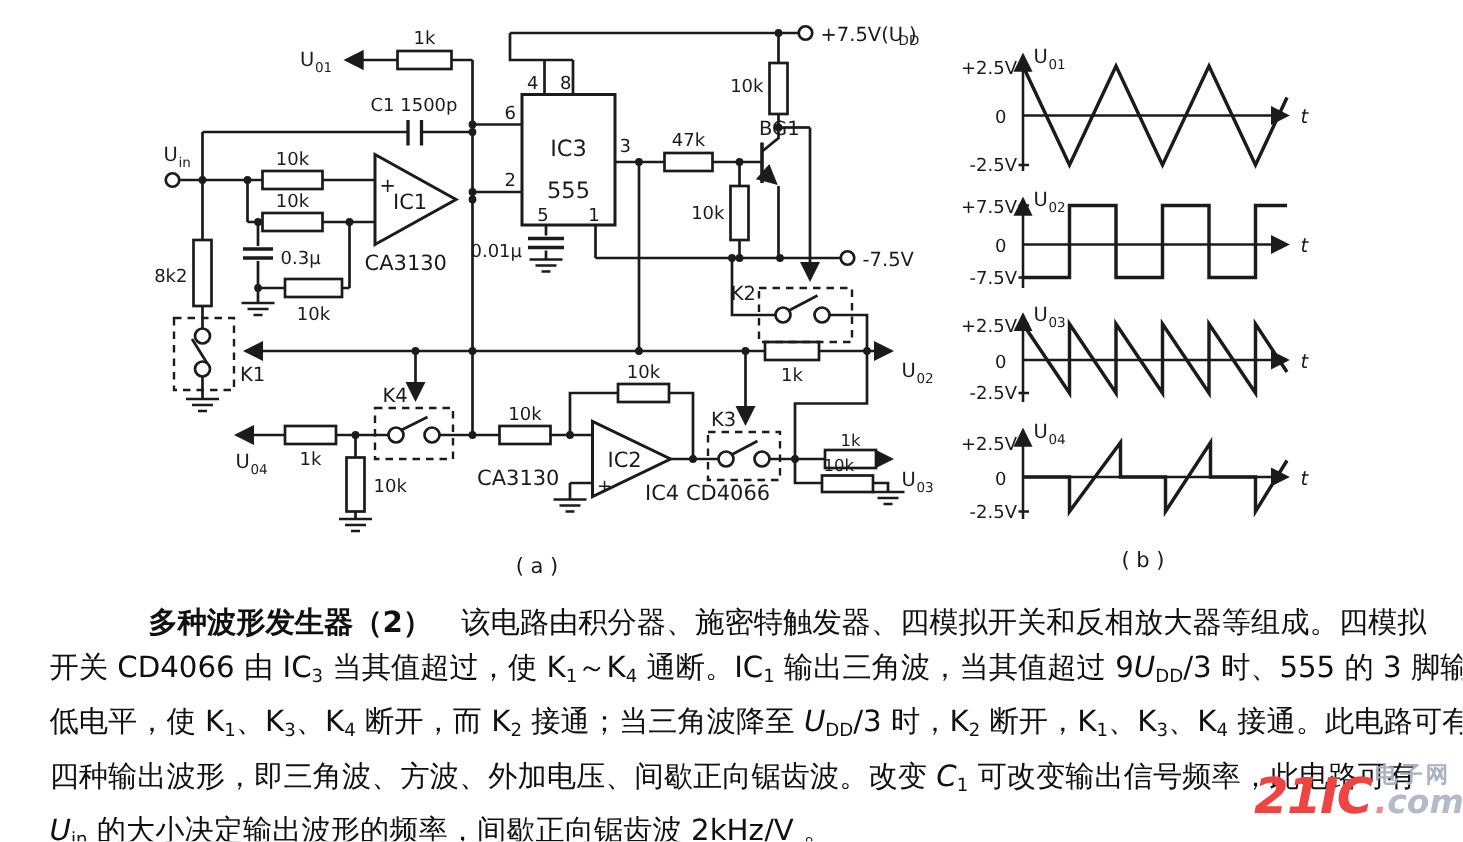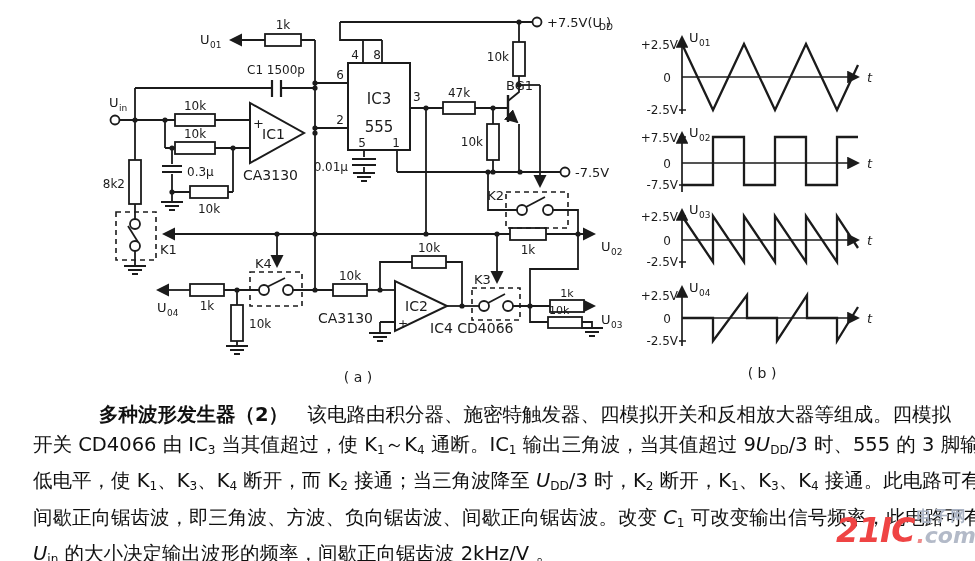--- a/index.html
+++ b/index.html
@@ -304,21 +304,21 @@
     <text x="867" y="323" class="t13 it">t</text>
 
     <text x="762" y="378" class="t14 mid">( b )</text>
   </g>
 </svg>
 
 <div class="desc">
   <p class="dline indent"><span class="bd">多种波形发生器（2）</span><span>　该电路由积分器、施密特触发器、四模拟开关和反相放大器等组成。四模拟</span></p>
   <p class="dline"><span>开关 CD4066 由 IC</span><span class="sub">3</span><span> 当其值超过，使 K</span><span class="sub">1</span><span>～K</span><span class="sub">4</span><span> 通断。IC</span><span class="sub">1</span><span> 输出三角波，当其值超过 9</span><span class="it">U</span><span class="sub">DD</span><span>/3 时、555 的 3 脚输出</span></p>
   <p class="dline"><span>低电平，使 K</span><span class="sub">1</span><span>、K</span><span class="sub">3</span><span>、K</span><span class="sub">4</span><span> 断开，而 K</span><span class="sub">2</span><span> 接通；当三角波降至 </span><span class="it">U</span><span class="sub">DD</span><span>/3 时，K</span><span class="sub">2</span><span> 断开，K</span><span class="sub">1</span><span>、K</span><span class="sub">3</span><span>、K</span><span class="sub">4</span><span> 接通。此电路可有</span></p>
-  <p class="dline"><span>间歇正向锯齿波，即三角波、方波、负向锯齿波、间歇正向锯齿波。改变 </span><span class="it">C</span><span class="sub">1</span><span> 可改变输出信号频率，此电路可有</span></p>
+  <p class="dline"><span>四种输出波形，即三角波、方波、外加电压、间歇正向锯齿波。改变 </span><span class="it">C</span><span class="sub">1</span><span> 可改变输出信号频率，此电路可有</span></p>
   <p class="dline"><span class="it">U</span><span class="sub">in</span><span> 的大小决定输出波形的频率，间歇正向锯齿波 2kHz/V 。</span></p>
 </div>
 
 <div class="wm">
   <span class="brand">21IC</span>
   <span class="right">
     <span class="cn">电子网</span>
     <span class="com"><span class="dot">.</span><span>com</span></span>
   </span>
 </div>

